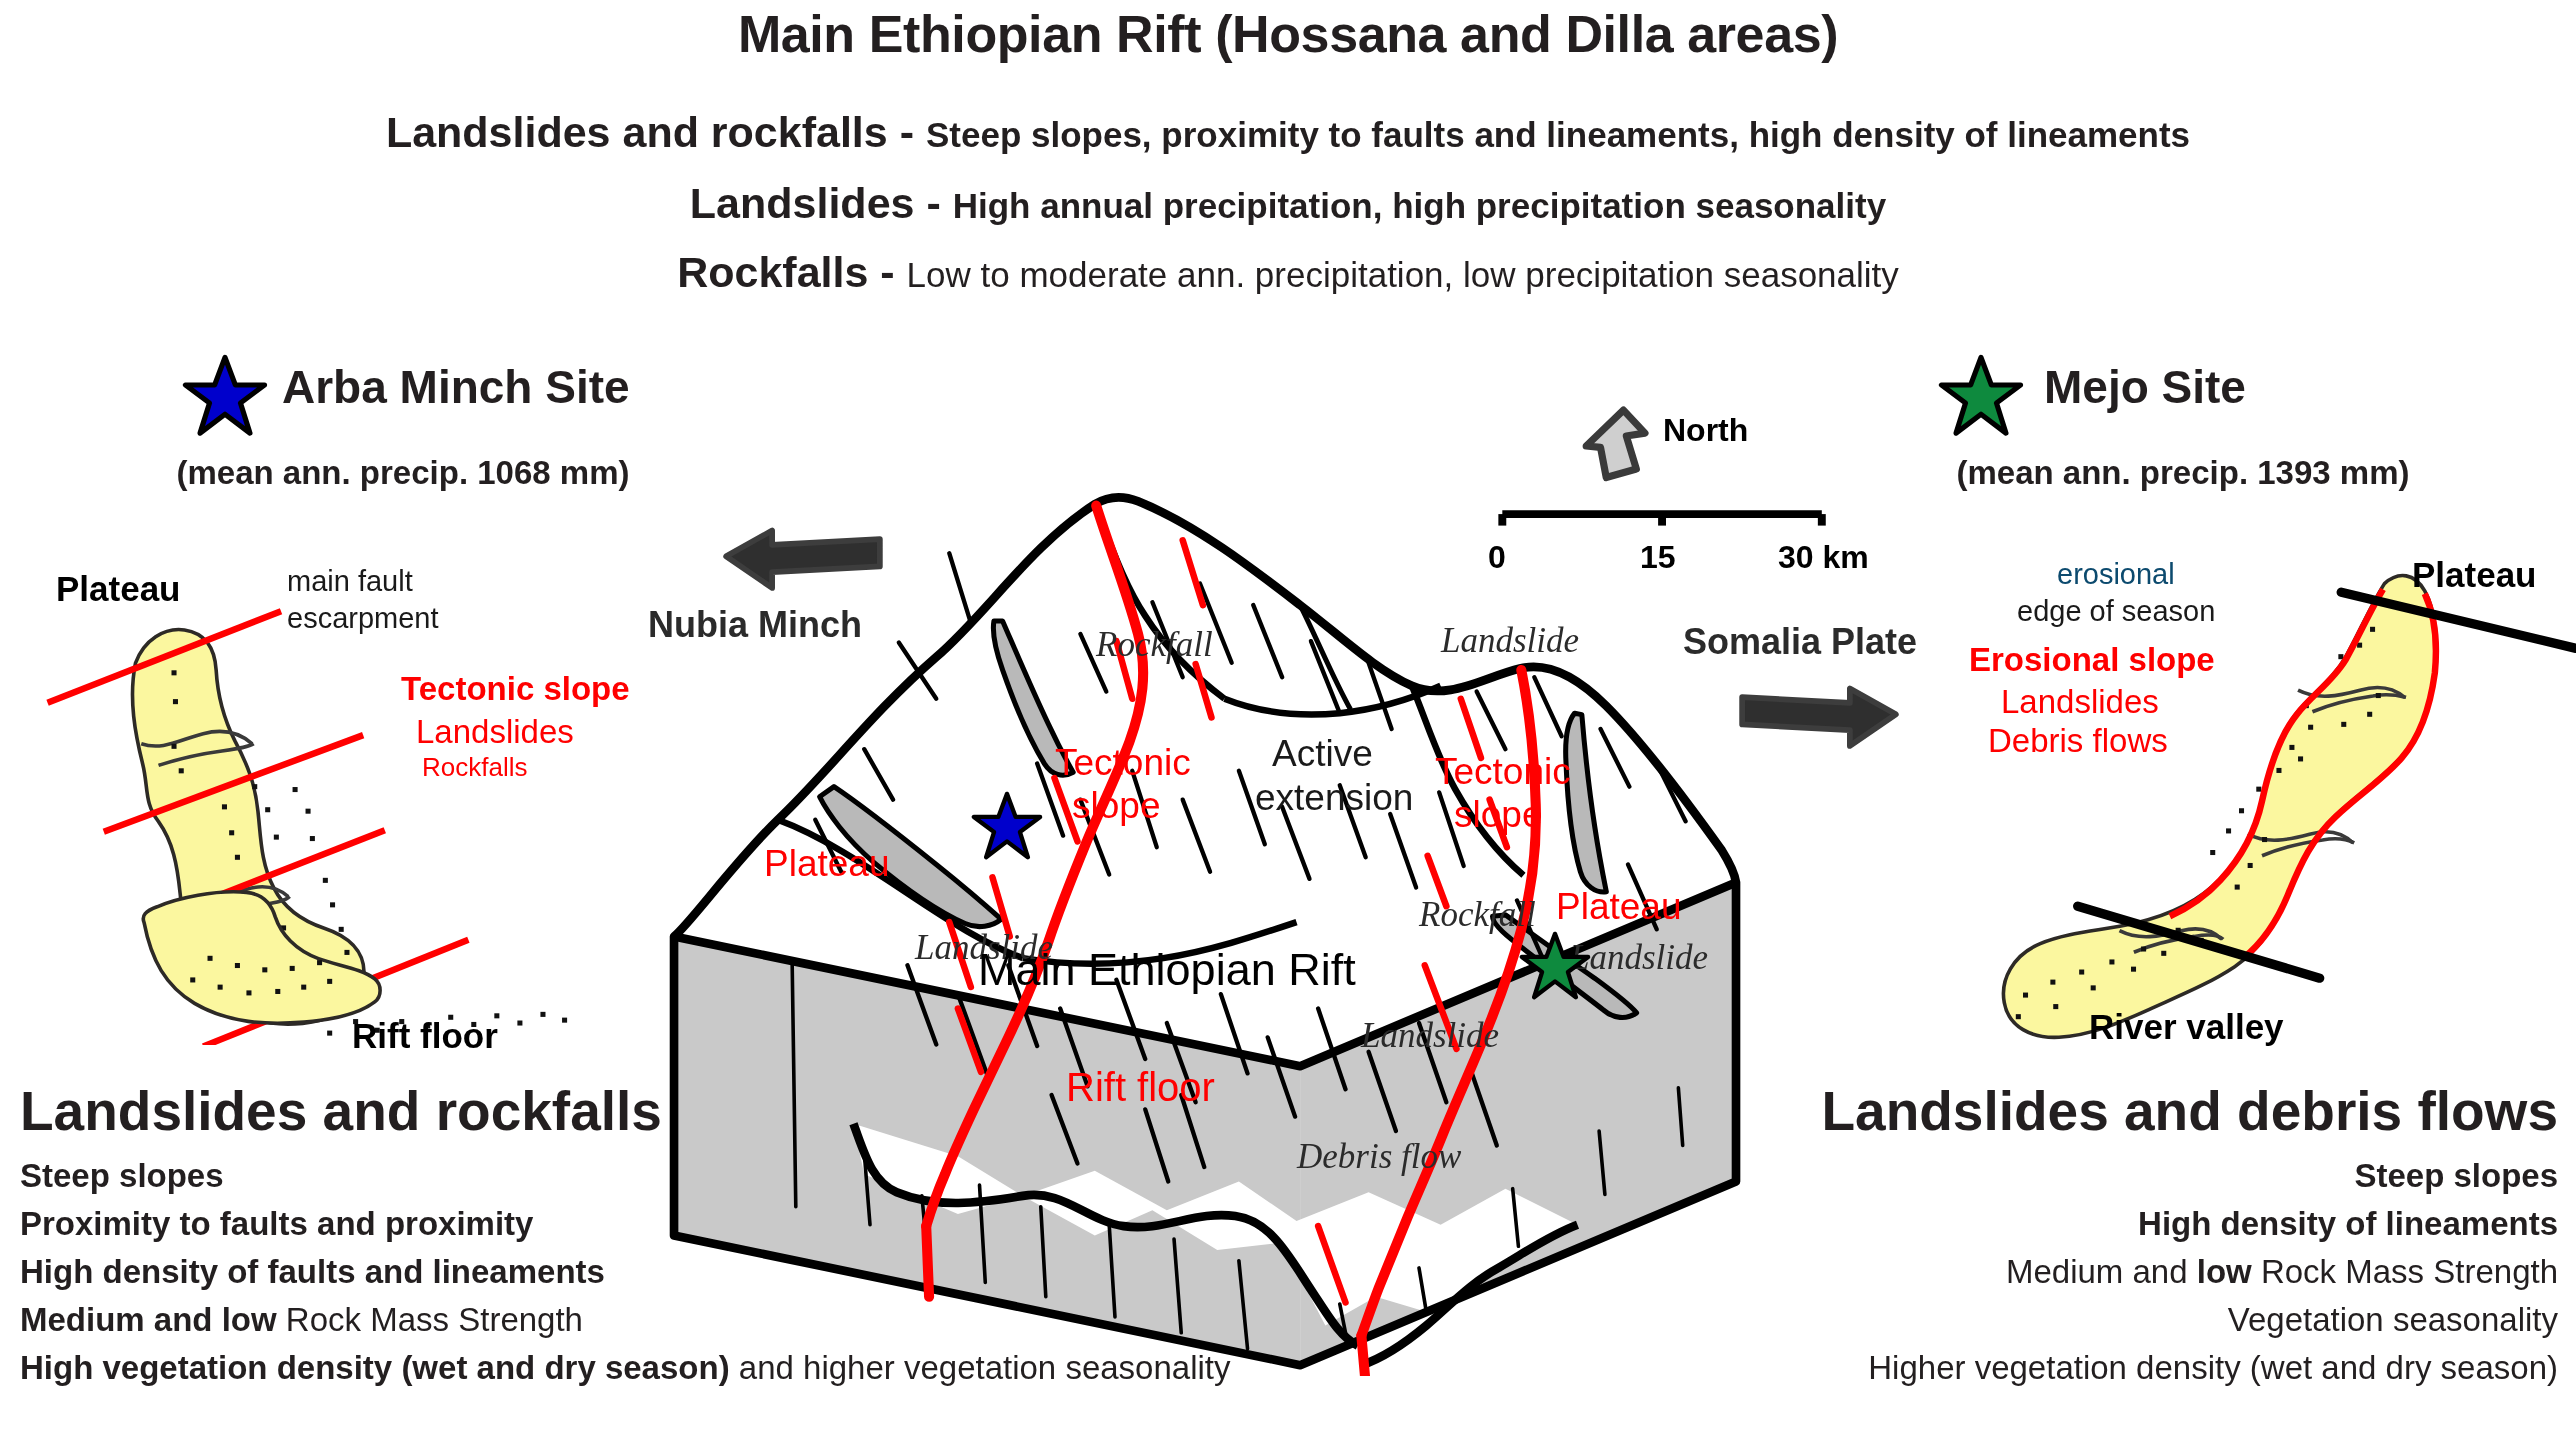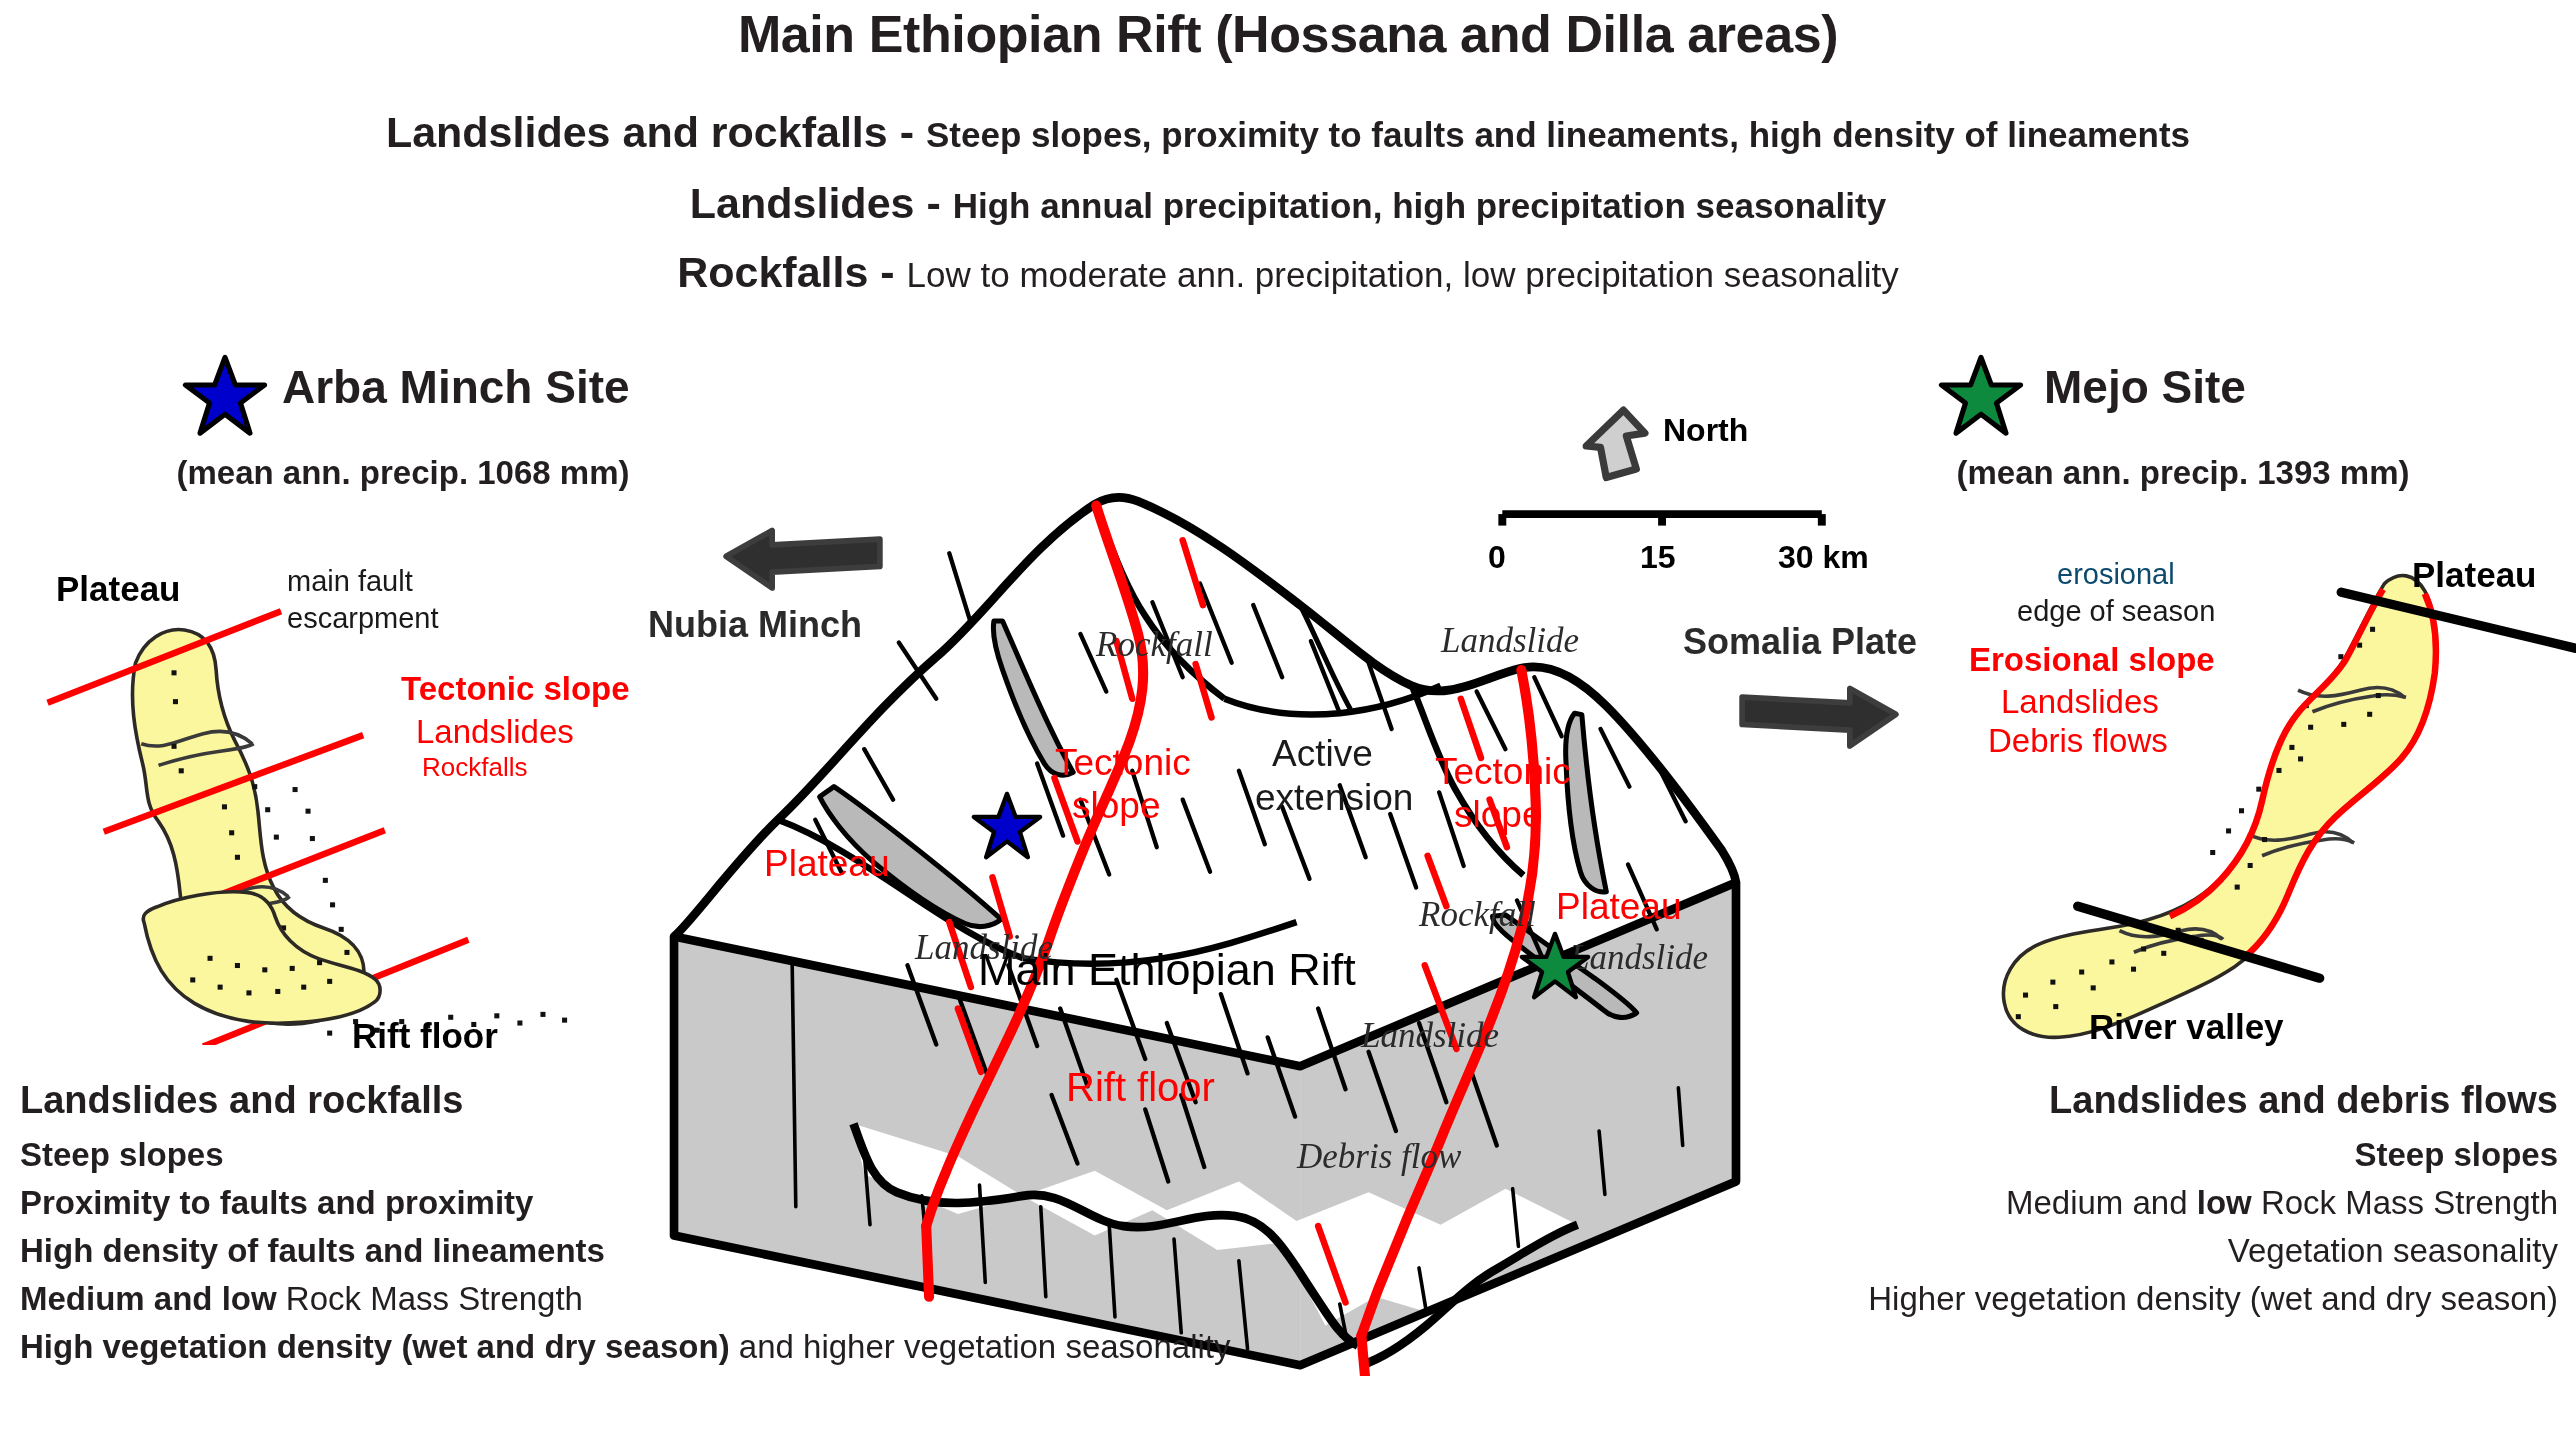--- a/index.html
+++ b/index.html
@@ -12,21 +12,21 @@
   .subline .b{font-size:43px;font-weight:bold;}
   .subline .n{font-size:35px;font-weight:bold;}
   .subline .l{font-size:35px;font-weight:normal;}
   #sub1{top:108px;}
   #sub2{top:179px;}
   #sub3{top:248px;}
 
   .site-head{font-size:46px;font-weight:bold;white-space:nowrap;}
   .site-sub{font-size:33px;font-weight:bold;white-space:nowrap;}
 
-  .blk-title{font-size:38px;font-weight:bold;white-space:nowrap;}
+  .blk-title{font-size:55px;font-weight:bold;white-space:nowrap;}
   .blk-line{font-size:33px;white-space:nowrap;}
   .blk-line b{font-weight:bold;}
   .left-blk{text-align:left;}
   .right-blk{text-align:right;}
 
   .lbl{white-space:nowrap;}
   .lbl-red{color:#ff0000;}
   .lbl-black{color:#000000;}
   .lbl-it{font-style:italic;color:#2b2b2b;font-family:Liberation Serif, serif;}
   .lbl-bold{font-weight:bold;}
@@ -444,20 +444,23 @@
       <b>High vegetation density (wet and dry season)</b><span> and higher vegetation seasonality</span>
     </div>
   </div>
 
   <div class="abs right-blk" style="left:1622px;top:1079px;width:936px;">
     <div class="blk-title">Landslides and debris flows</div>
     <div class="blk-line" style="margin-top:14.4px;">
       <span></span><b>Steep slopes</b><span></span>
     </div>
     <div class="blk-line" style="margin-top:10px;">
+      <span></span><b>High density of lineaments</b><span></span>
+    </div>
+    <div class="blk-line" style="margin-top:10px;">
       <span>Medium and </span><b>low</b><span> Rock Mass Strength</span>
     </div>
     <div class="blk-line" style="margin-top:10px;">
       <span>Vegetation seasonality</span><b></b><span></span>
     </div>
     <div class="blk-line" style="margin-top:10px;">
       <span>Higher vegetation density (wet and dry season)</span><b></b><span></span>
     </div>
   </div>
 

